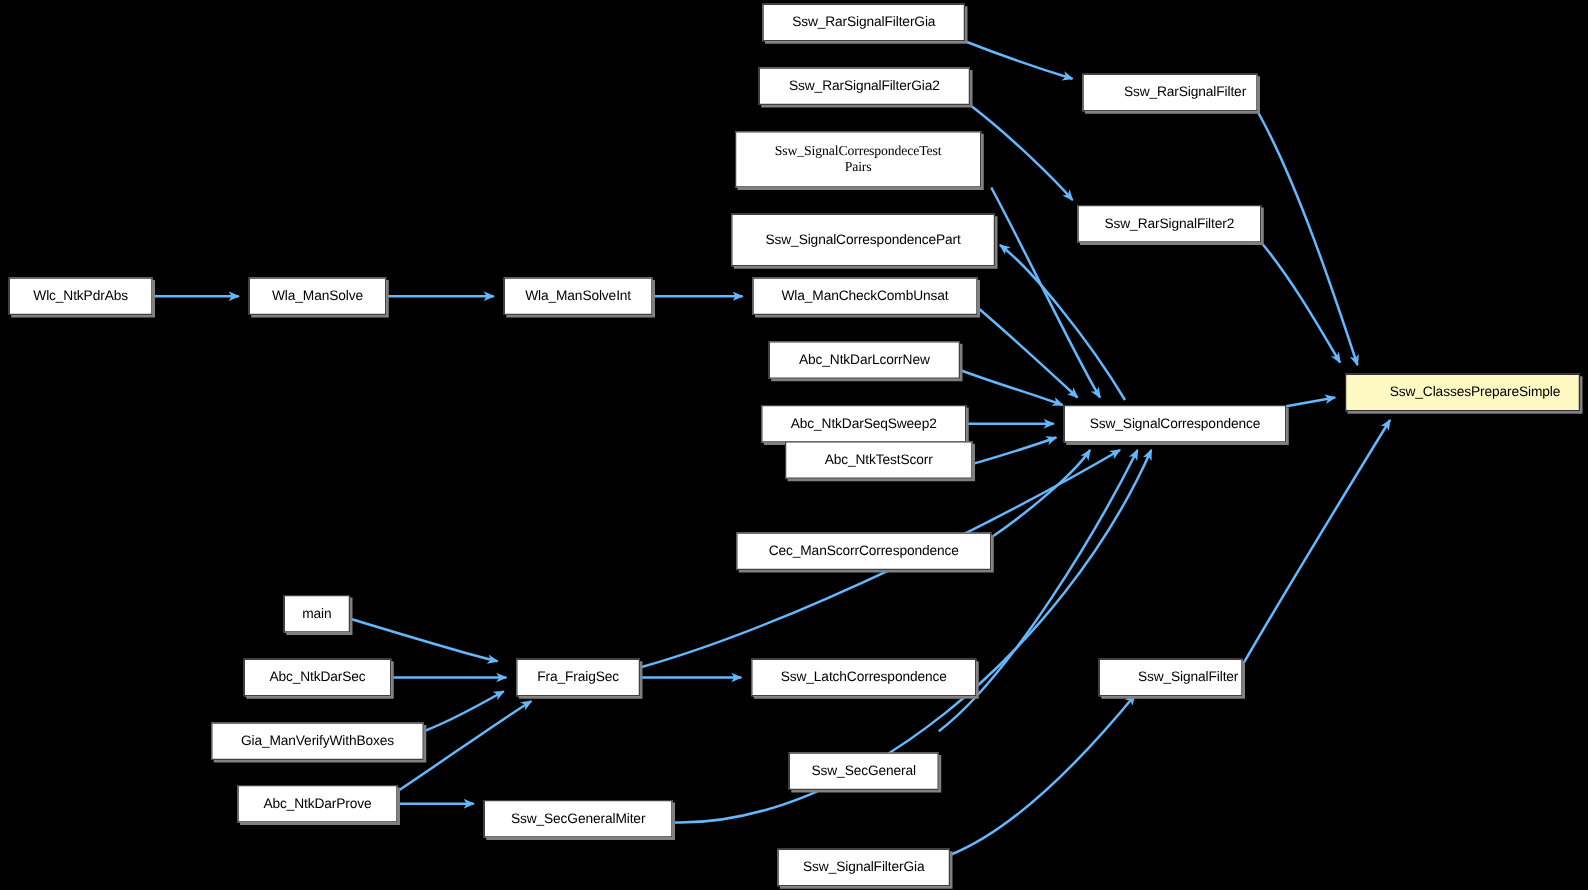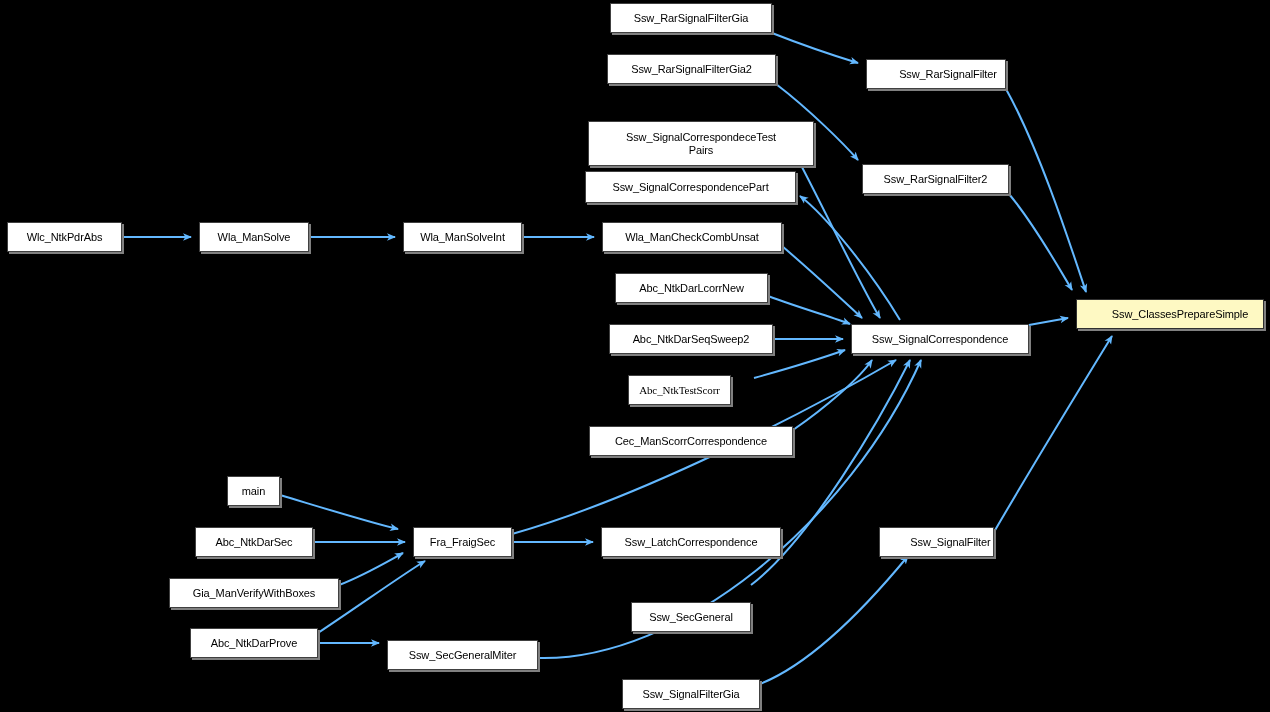--- a/index.html
+++ b/index.html
@@ -79,27 +79,27 @@
         <path d="M 280,495 C 330,510 375,524 398,529" marker-end="url(#ah)"></path>
         <path d="M 313,542 L 405,542" marker-end="url(#ah)"></path>
         <path d="M 339,585 C 365,575 390,560 403,553" marker-end="url(#ah)"></path>
         <path d="M 318,633 C 360,605 405,573 425,561" marker-end="url(#ah)"></path>
         <path d="M 318,643 L 379,643" marker-end="url(#ah)"></path>
       </g>
   </svg>
   <div id="node-layer">
       <div class="node" style="left: 610px; top: 3px; width: 162px; height: 30px;">Ssw_RarSignalFilterGia</div>
       <div class="node" style="left: 607px; top: 54px; width: 169px; height: 30px;">Ssw_RarSignalFilterGia2</div>
-      <div class="node" style="left: 588px; top: 121px; width: 226px; height: 45px;">Ssw_SignalCorrespondeceTest
+      <div class="node" style="left: 588px; top: 105px; width: 197px; height: 45px; font-family: Liberation Serif, serif;">Ssw_SignalCorrespondeceTest
 Pairs</div>
-      <div class="node" style="left: 585px; top: 171px; width: 211px; height: 32px;">Ssw_SignalCorrespondencePart</div>
+      <div class="node" style="left: 585px; top: 171px; width: 211px; height: 42px;">Ssw_SignalCorrespondencePart</div>
       <div class="node" style="left: 602px; top: 222px; width: 180px; height: 30px;">Wla_ManCheckCombUnsat</div>
       <div class="node" style="left: 615px; top: 273px; width: 153px; height: 30px;">Abc_NtkDarLcorrNew</div>
       <div class="node" style="left: 609px; top: 324px; width: 164px; height: 30px;">Abc_NtkDarSeqSweep2</div>
-      <div class="node" style="left: 628px; top: 375px; width: 103px; height: 30px; font-family: Liberation Serif, serif;">Abc_NtkTestScorr</div>
+      <div class="node" style="left: 628px; top: 353px; width: 150px; height: 30px;">Abc_NtkTestScorr</div>
       <div class="node" style="left: 589px; top: 426px; width: 204px; height: 30px;">Cec_ManScorrCorrespondence</div>
       <div class="node" style="left: 601px; top: 527px; width: 180px; height: 30px;">Ssw_LatchCorrespondence</div>
       <div class="node" style="left: 631px; top: 578px; width: 120px; height: 30px; margin-top: 24px;">Ssw_SecGeneral</div>
       <div class="node" style="left: 622px; top: 679px; width: 138px; height: 30px;">Ssw_SignalFilterGia</div>
       <div class="node" style="left: 866px; top: 59px; width: 140px; height: 30px; padding-left: 24px;">Ssw_RarSignalFilter</div>
       <div class="node" style="left: 862px; top: 164px; width: 147px; height: 30px;">Ssw_RarSignalFilter2</div>
       <div class="node" style="left: 851px; top: 324px; width: 178px; height: 30px;">Ssw_SignalCorrespondence</div>
       <div class="node" style="left: 879px; top: 527px; width: 115px; height: 30px; padding-left: 28px;">Ssw_SignalFilter</div>
       <div class="node highlight" style="left: 1076px; top: 299px; width: 188px; height: 30px;">Ssw_ClassesPrepareSimple</div>
       <div class="node" style="left: 7px; top: 222px; width: 115px; height: 30px;">Wlc_NtkPdrAbs</div>

